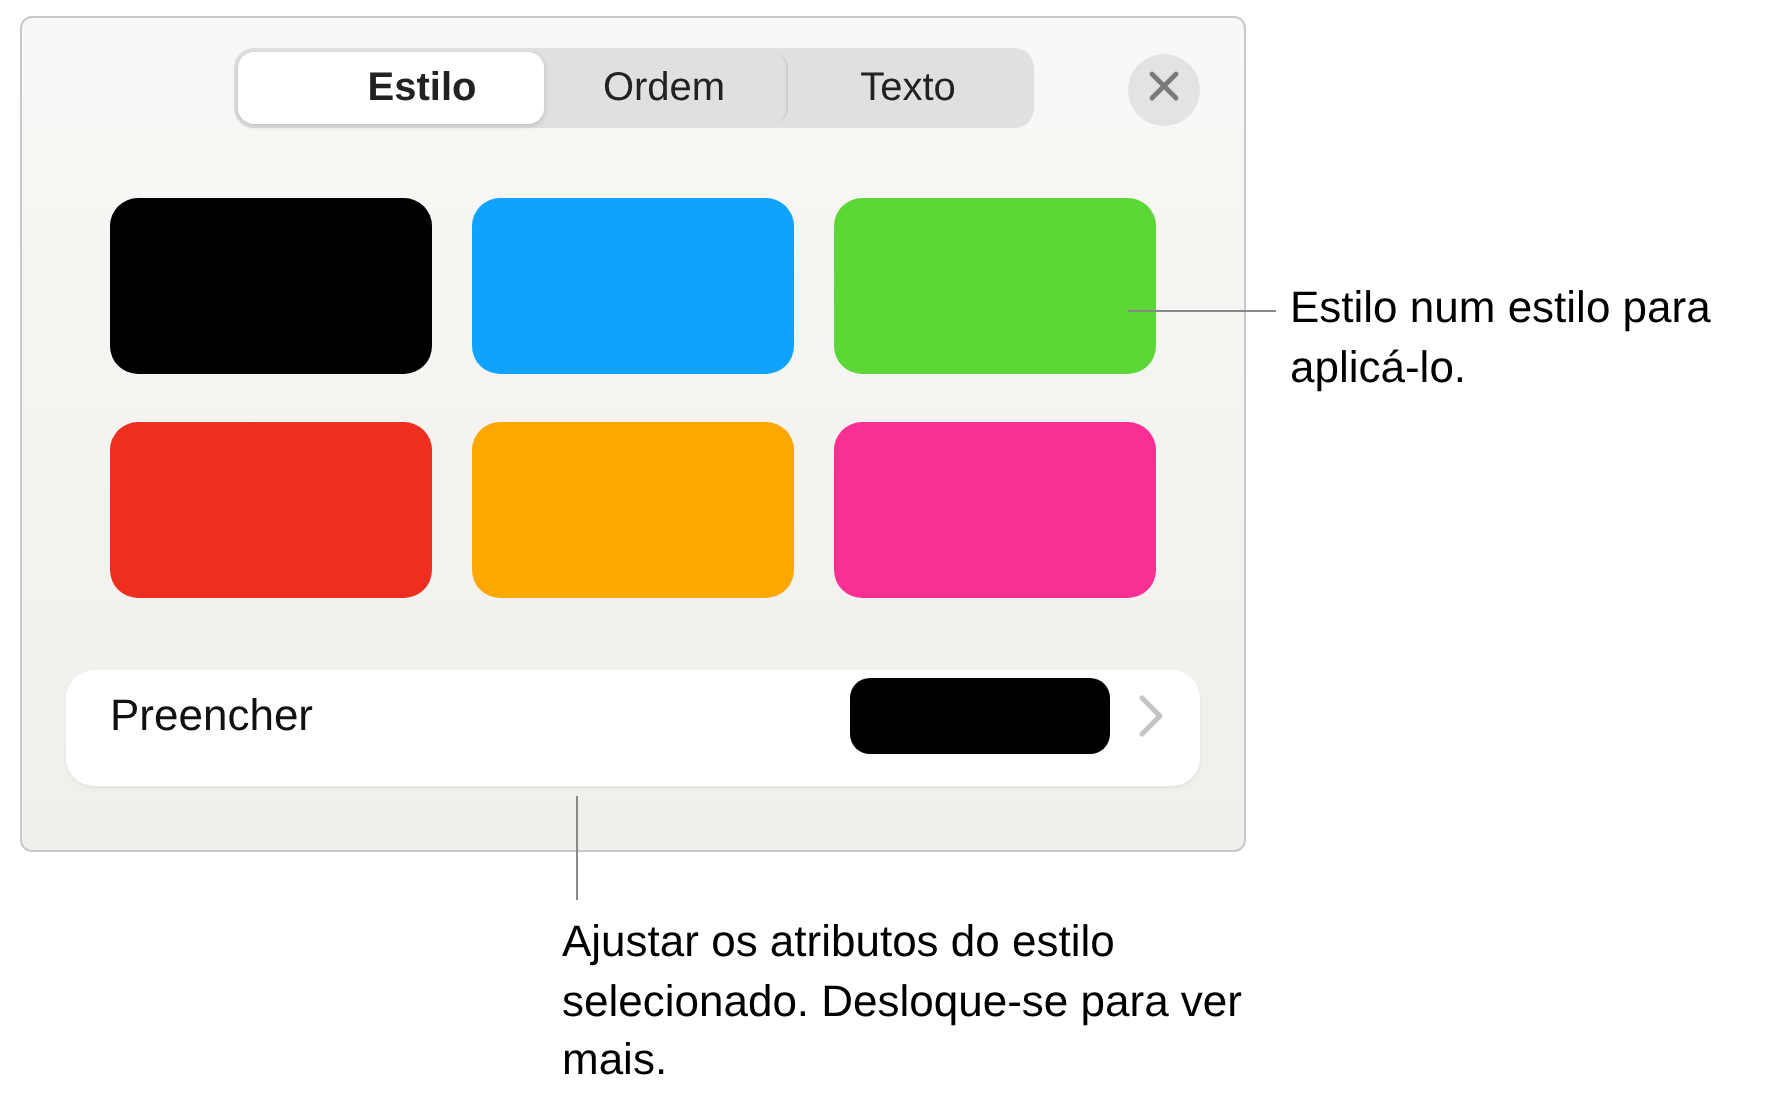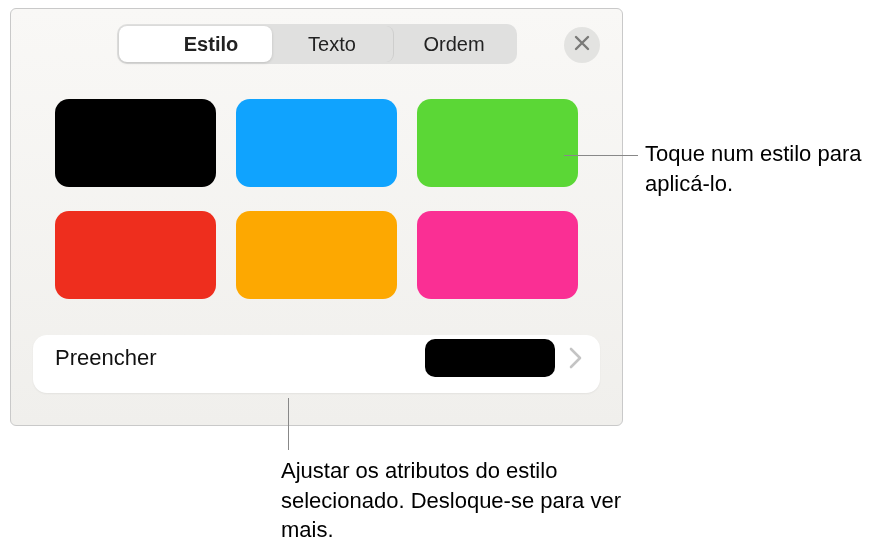--- a/index.html
+++ b/index.html
@@ -154,22 +154,22 @@
       height: 52px;
     }
   </style>
 </head>
 <body>
 
 <div class="panel">
   <div class="panel-header">
     <div class="segmented-control">
       <div class="segment active">Estilo</div>
+      <div class="segment">Ordem</div>
       <div class="segment">Texto</div>
-      <div class="segment">Ordem</div>
     </div>
     <div class="close-btn">
       <span>
         <svg viewBox="0 0 16 16">
             <path d="M2 2 L14 14 M14 2 L2 14" stroke="#7a7a78" stroke-width="2.4" stroke-linecap="round" fill="none"></path>
           </svg>
       </span>
     </div>
   </div>
 
@@ -187,16 +187,16 @@
     <div class="fill-preview" style="background:#000000"></div>
     <div class="chevron">
       <svg viewBox="0 0 13 22">
           <path d="M2 2 L11 11 L2 20" stroke="#c4c4c4" stroke-width="2.6" stroke-linecap="round" stroke-linejoin="round" fill="none"></path>
         </svg>
     </div>
   </div>
 </div>
 
 <div class="leader-line leader-h1"></div>
-<div class="callout callout-1">Toque num estilo para aplicá-lo.</div>
+<div class="callout callout-1">Estilo num estilo para aplicá-lo.</div>
 
 <div class="leader-line leader-v2"></div>
 <div class="callout callout-2">Ajustar os atributos do estilo selecionado. Desloque-se para ver mais.</div>
 
 </body></html>

